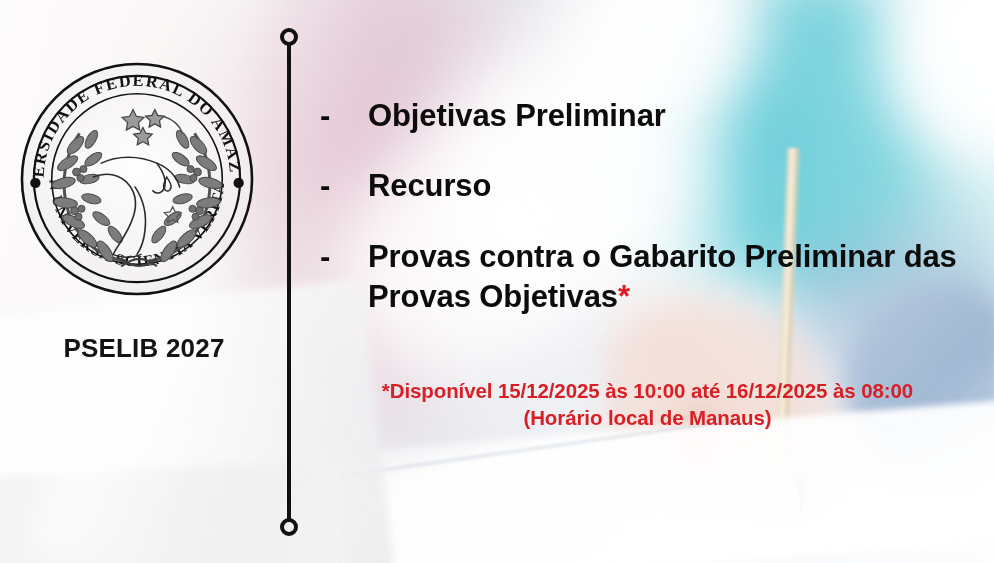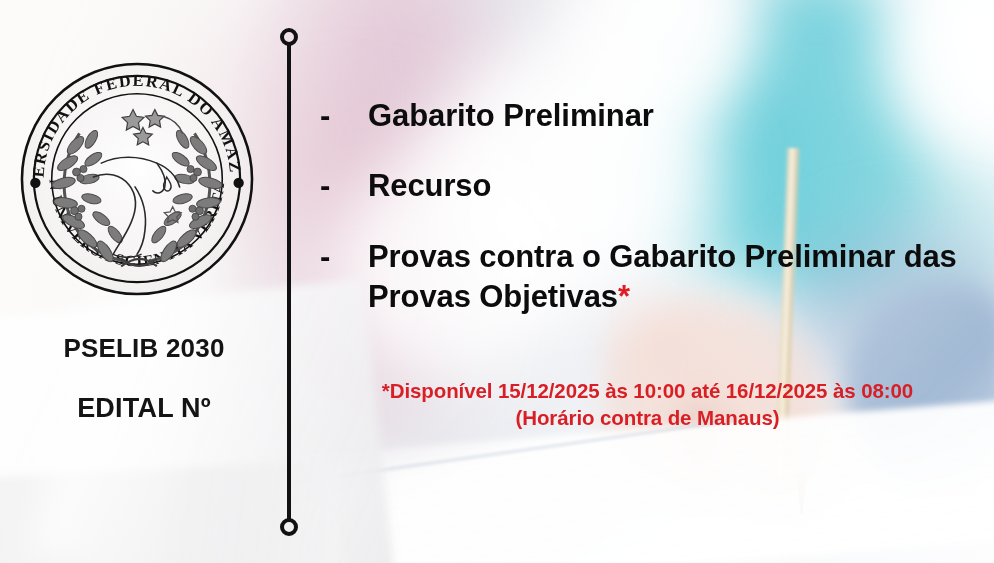--- a/index.html
+++ b/index.html
@@ -448,50 +448,49 @@
           <path d="M76,118 C90,112 104,116 112,126 C120,136 120,150 114,164 C108,178 100,188 96,196"></path>
           <path d="M140,104 C146,112 150,120 148,128 C146,134 140,136 136,132"></path>
           <path d="M118,128 C126,140 130,156 128,172 C127,182 124,190 120,196"></path>
           <path d="M96,196 C104,200 116,200 124,196"></path>
         </g>
         <path d="M150,118 C154,124 156,128 153,131 C150,134 146,130 147,125 z" fill="none" stroke="#2a2a2a" stroke-width="1.4"></path>
         <path d="M156,148 l2.6,5.2 5.8,0.8 -4.2,4 1,5.7 -5.2,-2.7 -5.2,2.7 1,-5.7 -4.2,-4 5.8,-0.8 z" fill="none" stroke="#555" stroke-width="1.3"></path>
       </svg>
     </div>
 
-    <div id="caption-pselib" class="left-caption caption-pselib">PSELIB 2030</div>
+    <div id="caption-pselib" class="left-caption caption-pselib">PSELIB 2027</div>
 
     <div id="caption-edital" class="left-caption caption-edital">
-      <div>EDITAL Nº</div>
     </div>
 
     <div class="timeline">
       <div class="timeline-dot top"></div>
       <div class="timeline-line"></div>
       <div class="timeline-dot bottom"></div>
     </div>
 
     <div class="list">
 
       <div class="list-item">
         <span class="list-dash">-</span>
-        <span class="list-text">Gabarito Preliminar</span>
+        <span class="list-text">Objetivas Preliminar</span>
       </div>
 
       <div class="list-item">
         <span class="list-dash">-</span>
         <span class="list-text">Recurso</span>
       </div>
 
       <div class="list-item">
         <span class="list-dash">-</span>
         <span class="list-text"><span>Provas contra o Gabarito Preliminar das Provas Objetivas</span><span class="asterisk">*</span></span>
       </div>
 
     </div>
 
     <div class="footnote">
       <div>*Disponível 15/12/2025 às 10:00 até 16/12/2025 às 08:00</div>
-      <div>(Horário contra de Manaus)</div>
+      <div>(Horário local de Manaus)</div>
     </div>
 
   </div>
 </div>
 
 </body></html>

